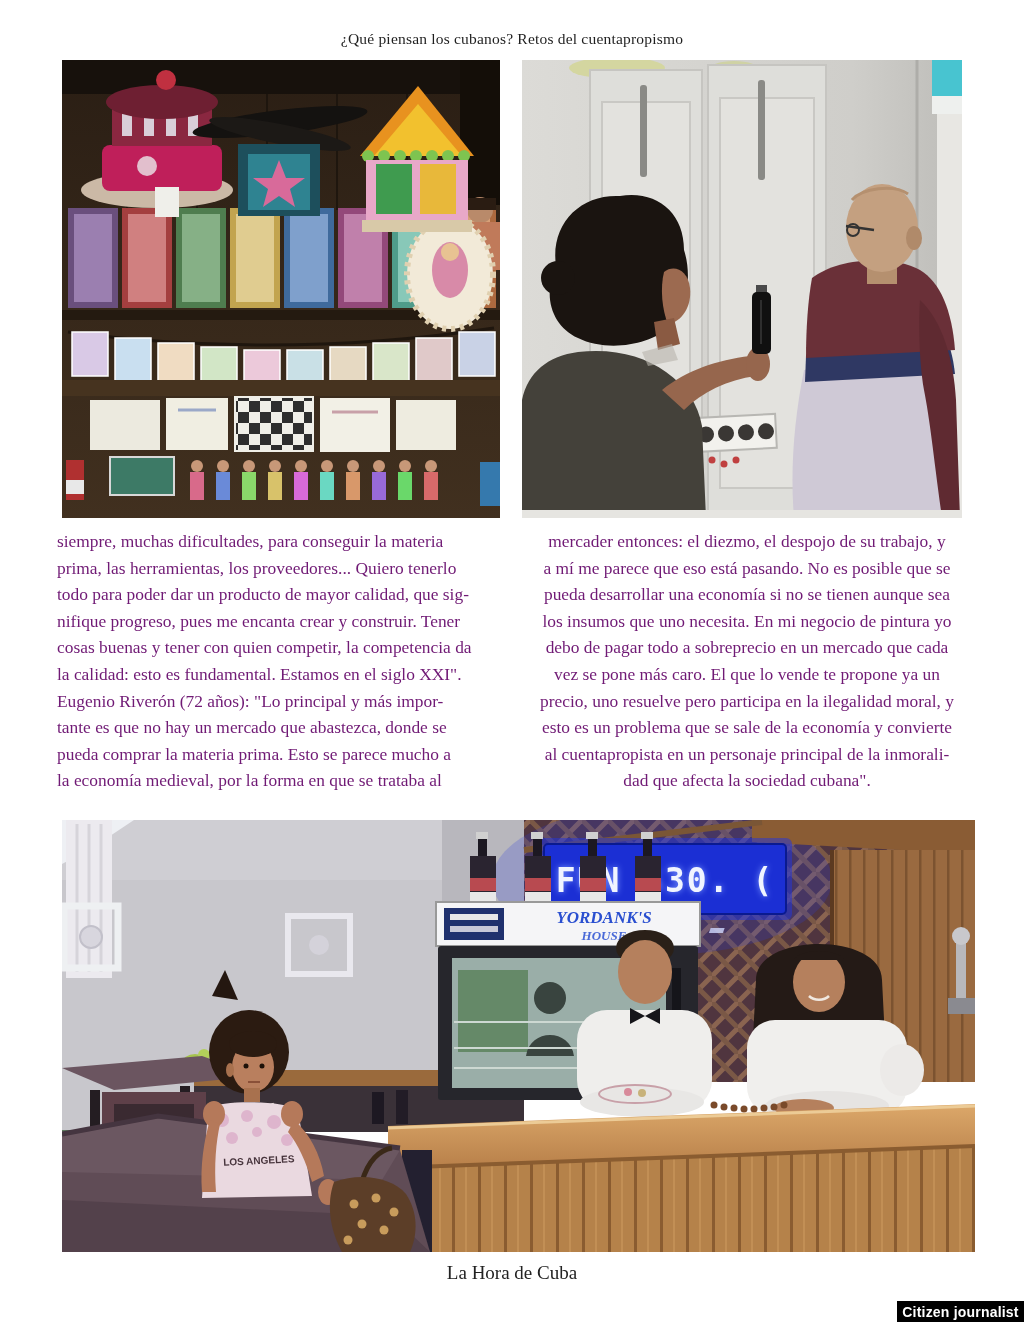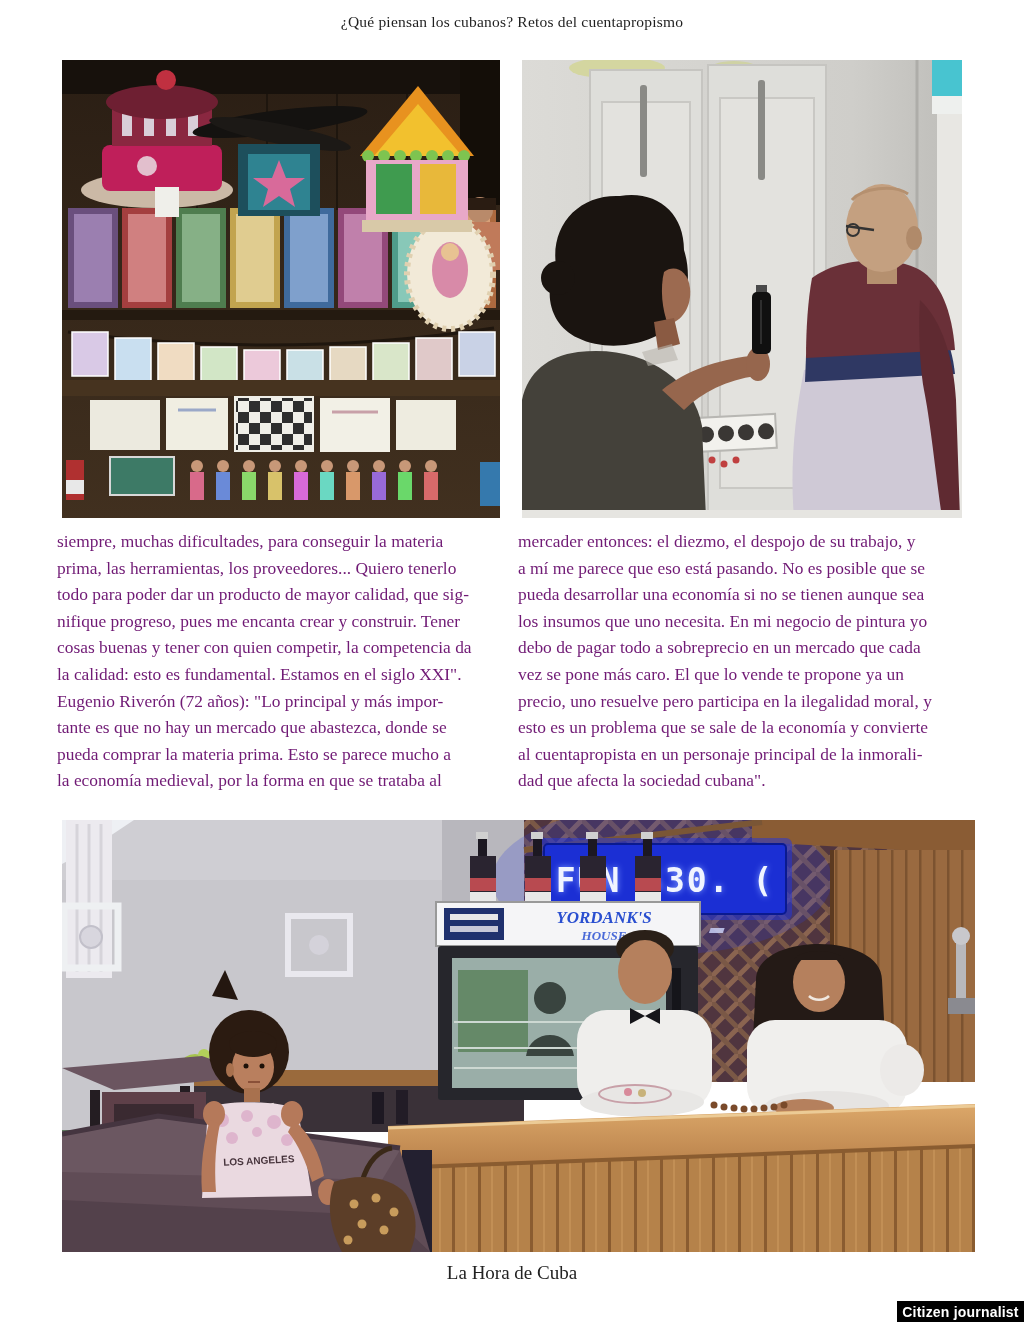--- a/index.html
+++ b/index.html
@@ -2,34 +2,34 @@
 <html><head>
 <meta charset="utf-8">
 <style>
   html,body { margin:0; padding:0; }
   body {
     width:1024px; height:1325px; position:relative;
     background:#ffffff; overflow:hidden;
     font-family:"Liberation Serif", serif;
   }
   .page-title {
-    position:absolute; top:13px; left:0; width:100%;
+    position:absolute; top:30px; left:0; width:100%;
     text-align:center; font-size:15.5px; color:#1f1f1f; letter-spacing:.2px;
   }
   figure { margin:0; position:absolute; padding:0; }
   .photo-left   { left:62px;  top:60px;  width:438px; height:458px; }
   .photo-right  { left:522px; top:60px;  width:440px; height:458px; }
   .photo-bottom { left:62px;  top:820px; width:913px; height:432px; }
   figure svg { display:block; width:100%; height:100%; }
   .textcol {
     position:absolute; top:528px; white-space:pre-line;
     font-size:17.4px; line-height:26.6px; color:#701a75;
   }
   .col-left  { left:57px;  width:452px; }
-  .col-right { left:518px; width:458px; }
+  .col-right { left:518px; width:458px;text-align:center; }
   .pub-name {
     position:absolute; top:1262px; left:0; width:100%;
     text-align:center; font-size:19px; color:#222222;
   }
   .page-num {
     position:absolute; top:1352px; left:0; width:100%;
     text-align:center; font-family:"DejaVu Sans Mono", monospace;
     font-size:21px; font-weight:bold; letter-spacing:3px; color:#ec4899;
   }
   .badge {

